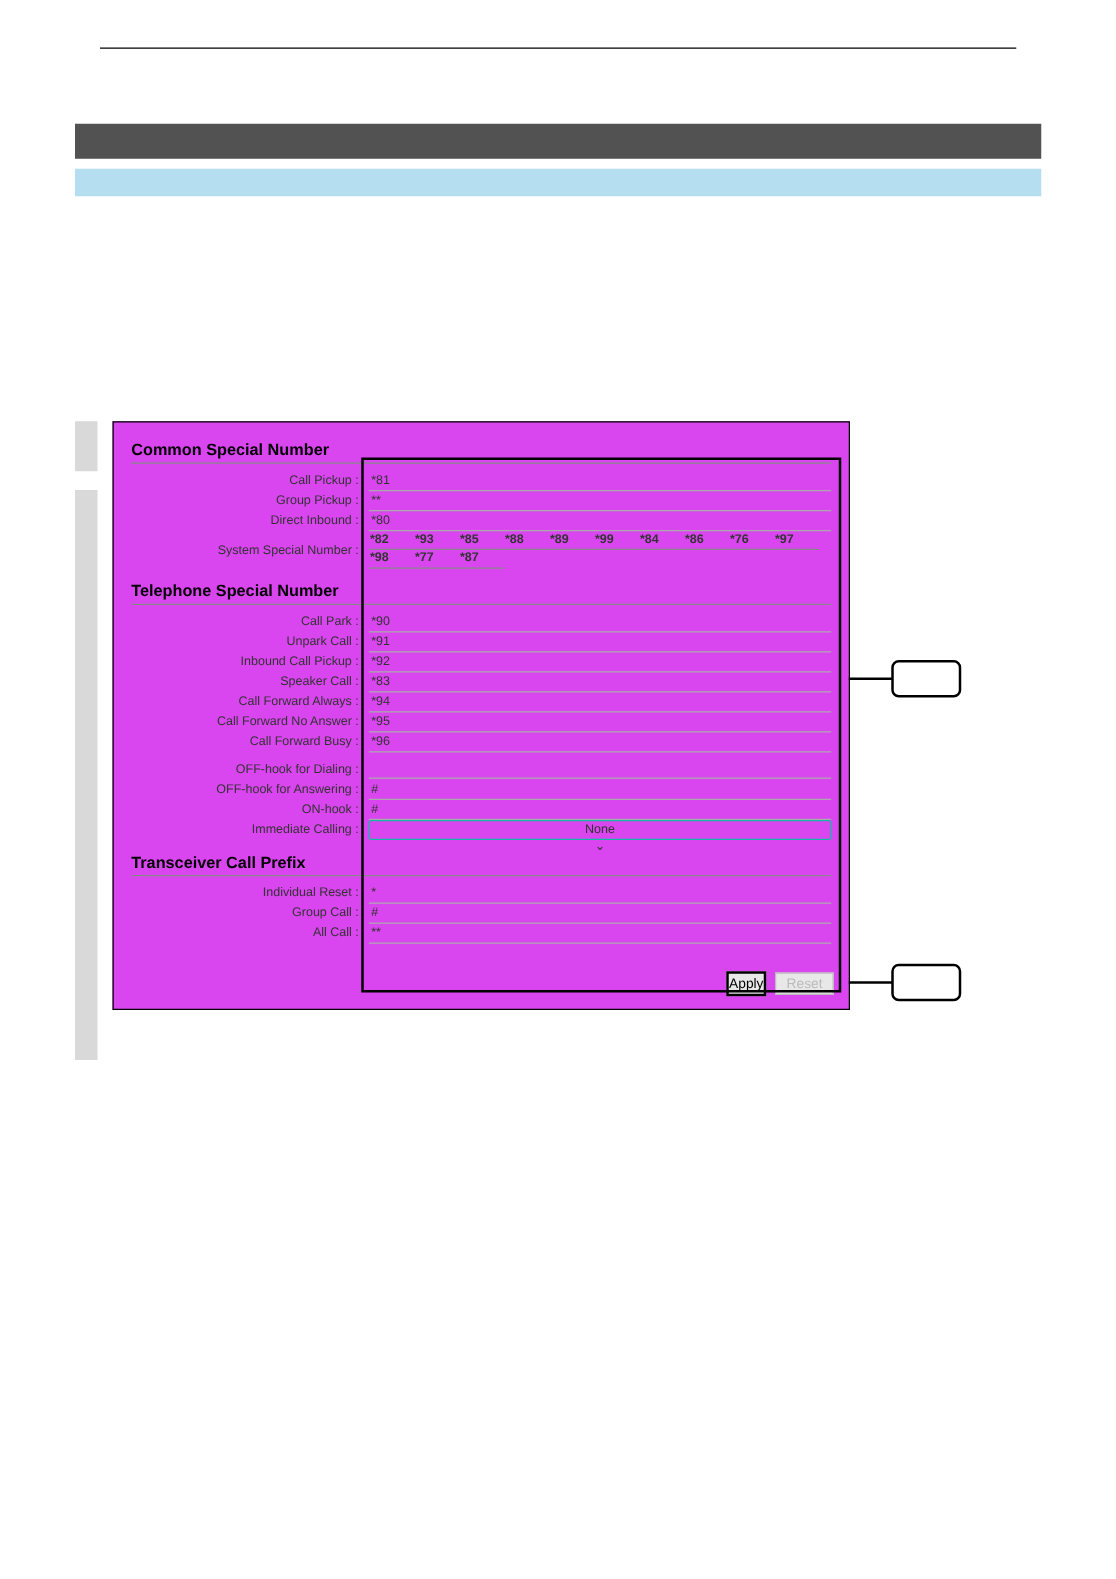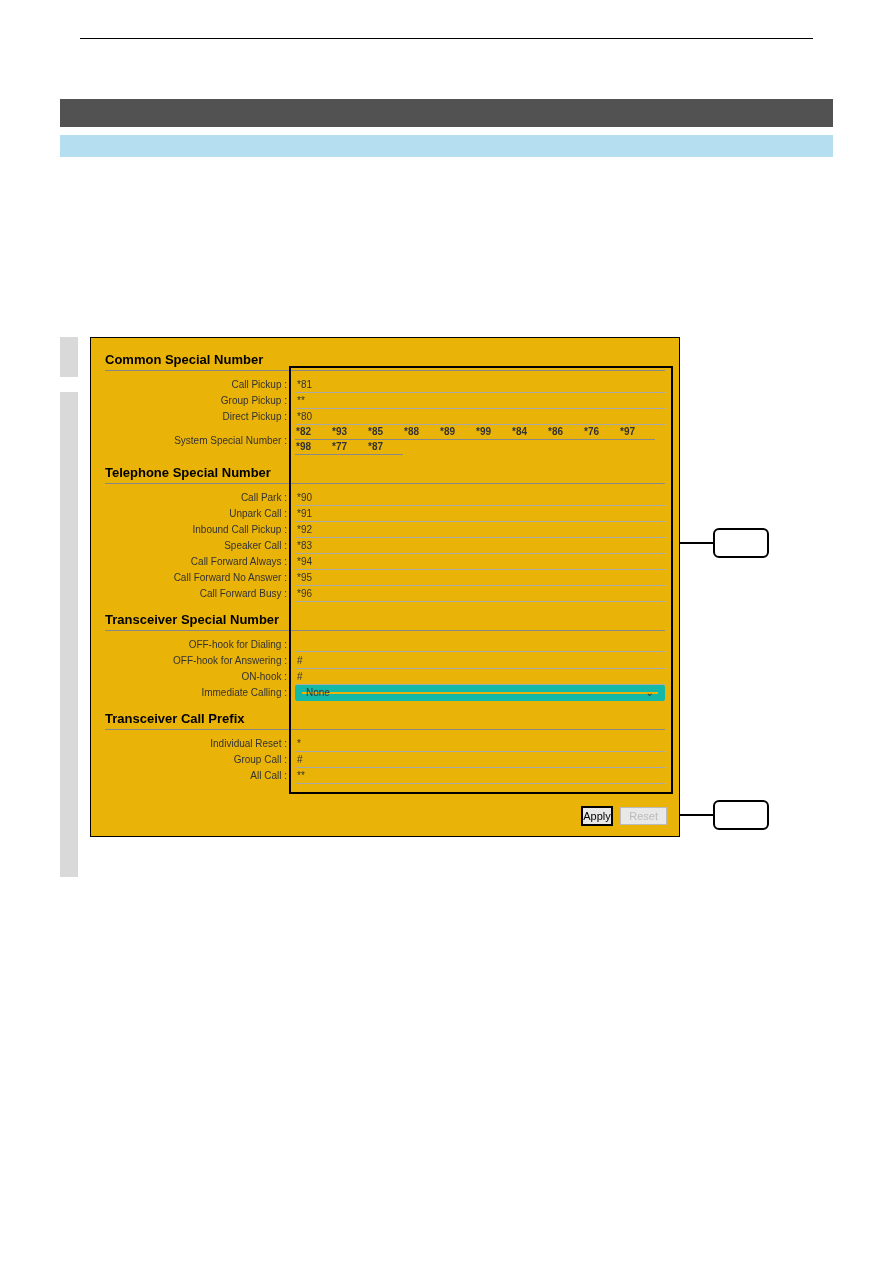--- a/index.html
+++ b/index.html
@@ -5,31 +5,31 @@
   * { box-sizing: border-box; margin: 0; padding: 0; }
   body { font-family: Arial, sans-serif; background: #fff; width: 893px; color: #000; }
   .page { padding: 30px 60px 40px 60px; }
   .top-rule { border-top: 1.5px solid #000; margin: 8px 20px 20px 20px; }
   .bar-dark { background: #525252; height: 28px; margin: 60px 0 8px 0; }
   .bar-light { background: #b5dff0; height: 22px; margin: 0 0 60px 0; }
   .content-wrap { position: relative; margin-left: 30px; }
   .side-tab { position: absolute; left: -30px; width: 18px; background: #d9d9d9; }
   .side-tab.t1 { top: 0; height: 40px; }
   .side-tab.t2 { top: 55px; height: 600px; }
-  .panel { border: 1.5px solid #000; background: #eab308; position: relative; width: 590px; margin-top: 180px; margin-left: 0; }
+  .panel { border: 1.5px solid #000; background: #d946ef; position: relative; width: 590px; margin-top: 180px; margin-left: 0; }
   .panel-inner { padding: 10px 14px 12px 14px; }
   .sec-title { font-weight: bold; font-size: 13px; border-bottom: 1px solid #888; padding: 4px 0 3px 0; margin-top: 6px; }
   .sec-title:first-child { margin-top: 0; }
   .fields { margin: 6px 0 4px 0; }
   .frow { display: flex; align-items: center; font-size: 10px; color: #333; min-height: 16px; line-height: 14px; }
   .flabel { width: 190px; text-align: right; padding-right: 8px; color: #333; }
   .fval { flex: 1; border-bottom: 1px solid #aaa; padding: 0 2px; color: #333; min-height: 14px; }
   .ssn-grid { display: flex; flex-wrap: wrap; gap: 0; width: 360px; }
   .ssn-cell { width: 36px; border-bottom: 1px solid #888; font-size: 10px; padding: 0 1px; font-weight: bold; }
-  .sel-row .fval { display: flex; justify-content: space-between; align-items: center; border: 7px solid #14b8a6; border-radius: 2px; padding: 0 4px; height: 16px; }
+  .sel-row .fval { display: flex; justify-content: space-between; align-items: center; border: 1px solid #14b8a6; border-radius: 2px; padding: 0 4px; height: 16px; flex-direction: column; }
   .chev { font-size: 10px; }
   .btnrow { text-align: right; padding: 6px 12px 10px 0; }
   .btn { display: inline-block; border: 2px solid #000; background: #e8e8e8; font-size: 11px; padding: 2px 0; color: #000; cursor: pointer; }
   .btn.ghost { border: 1px solid #bbb; color: #bbb; margin-left: 3px; padding: 2px 8px; }
   .callout { position: absolute; border: 2px solid #000; border-radius: 6px; width: 56px; height: 30px; background: #fff; }
   .callout.c1 { right: -90px; top: 190px; }
   .callout.c2 { right: -90px; bottom: 6px; }
   .callout-line { position: absolute; height: 2px; background: #000; }
   .callout-line.l1 { right: -36px; top: 204px; width: 36px; }
   .callout-line.l2 { right: -36px; bottom: 20px; width: 36px; }
@@ -61,21 +61,21 @@
         <div class="fields">
           <div class="frow">
             <div class="flabel">Call Pickup :</div>
             <div class="fval">*81</div>
           </div>
           <div class="frow">
             <div class="flabel">Group Pickup :</div>
             <div class="fval">**</div>
           </div>
           <div class="frow">
-            <div class="flabel">Direct Pickup :</div>
+            <div class="flabel">Direct Inbound :</div>
             <div class="fval">*80</div>
           </div>
           <div class="frow" style="align-items:center;">
             <div class="flabel" style="padding-top:1px;">System Special Number :</div>
             <div class="ssn-grid">
               <div class="ssn-cell">*82</div>
               <div class="ssn-cell">*93</div>
               <div class="ssn-cell">*85</div>
               <div class="ssn-cell">*88</div>
               <div class="ssn-cell">*89</div>
@@ -116,21 +116,20 @@
           <div class="frow">
             <div class="flabel">Call Forward No Answer :</div>
             <div class="fval">*95</div>
           </div>
           <div class="frow">
             <div class="flabel">Call Forward Busy :</div>
             <div class="fval">*96</div>
           </div>
         </div>
 
-        <div class="sec-title">Transceiver Special Number</div>
         <div class="fields">
           <div class="frow">
             <div class="flabel">OFF-hook for Dialing :</div>
             <div class="fval"></div>
           </div>
           <div class="frow">
             <div class="flabel">OFF-hook for Answering :</div>
             <div class="fval">#</div>
           </div>
           <div class="frow">

